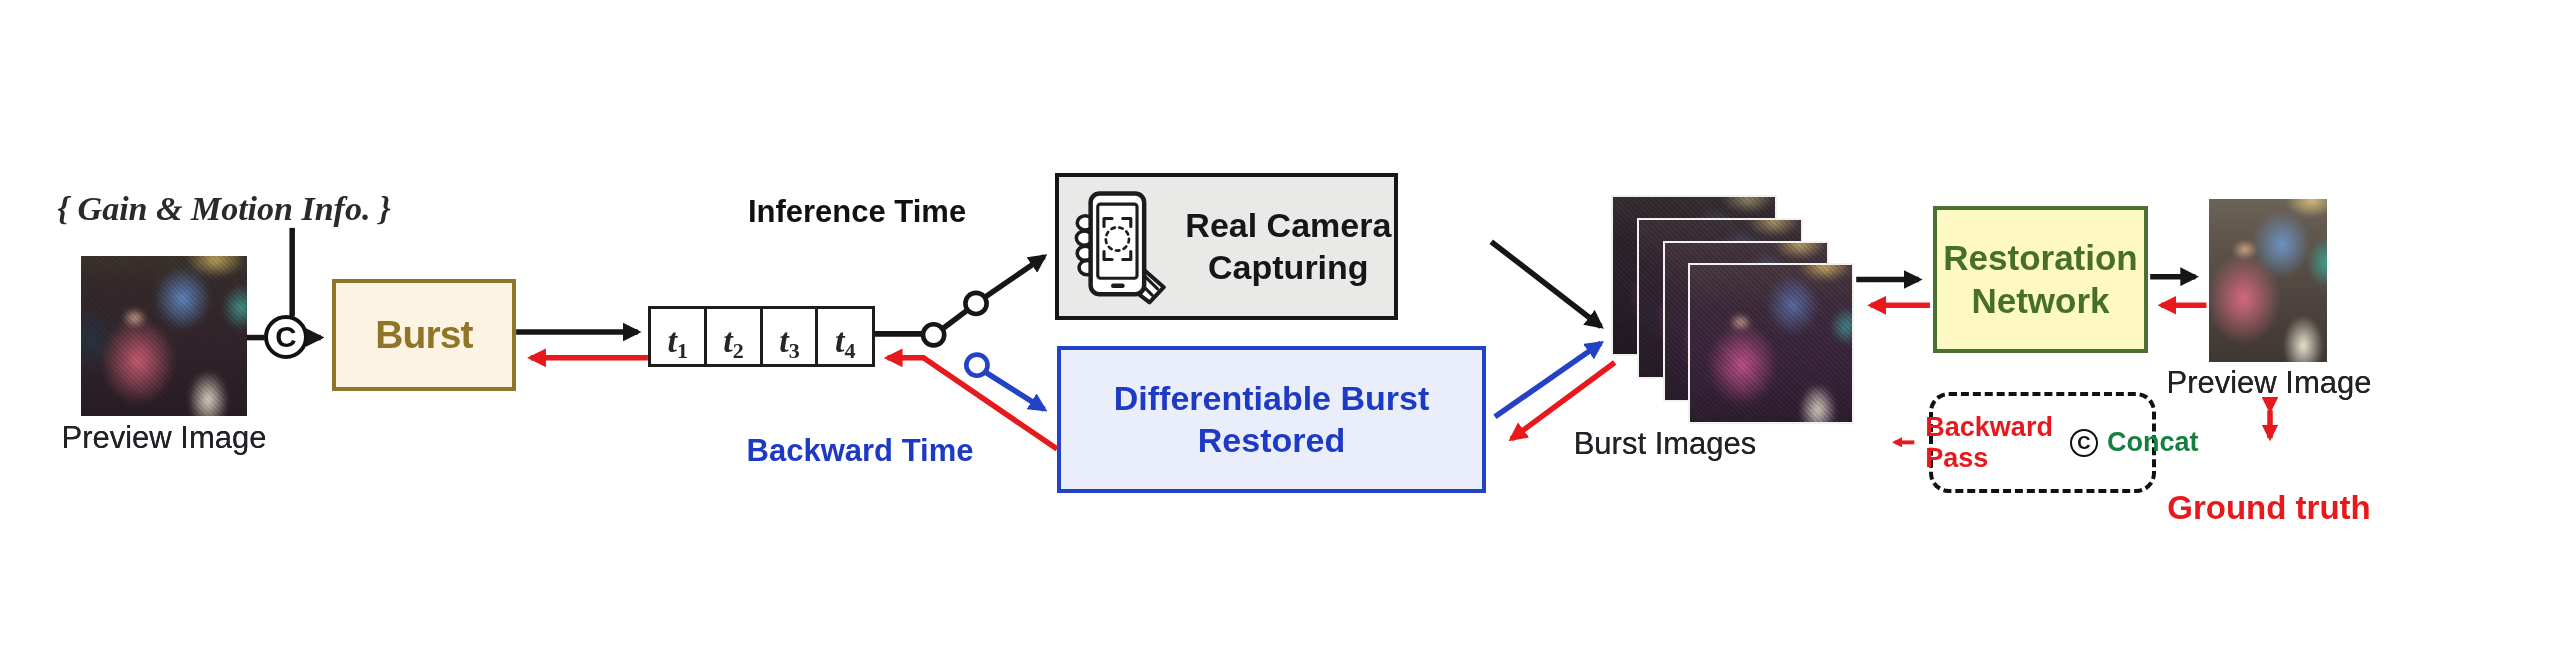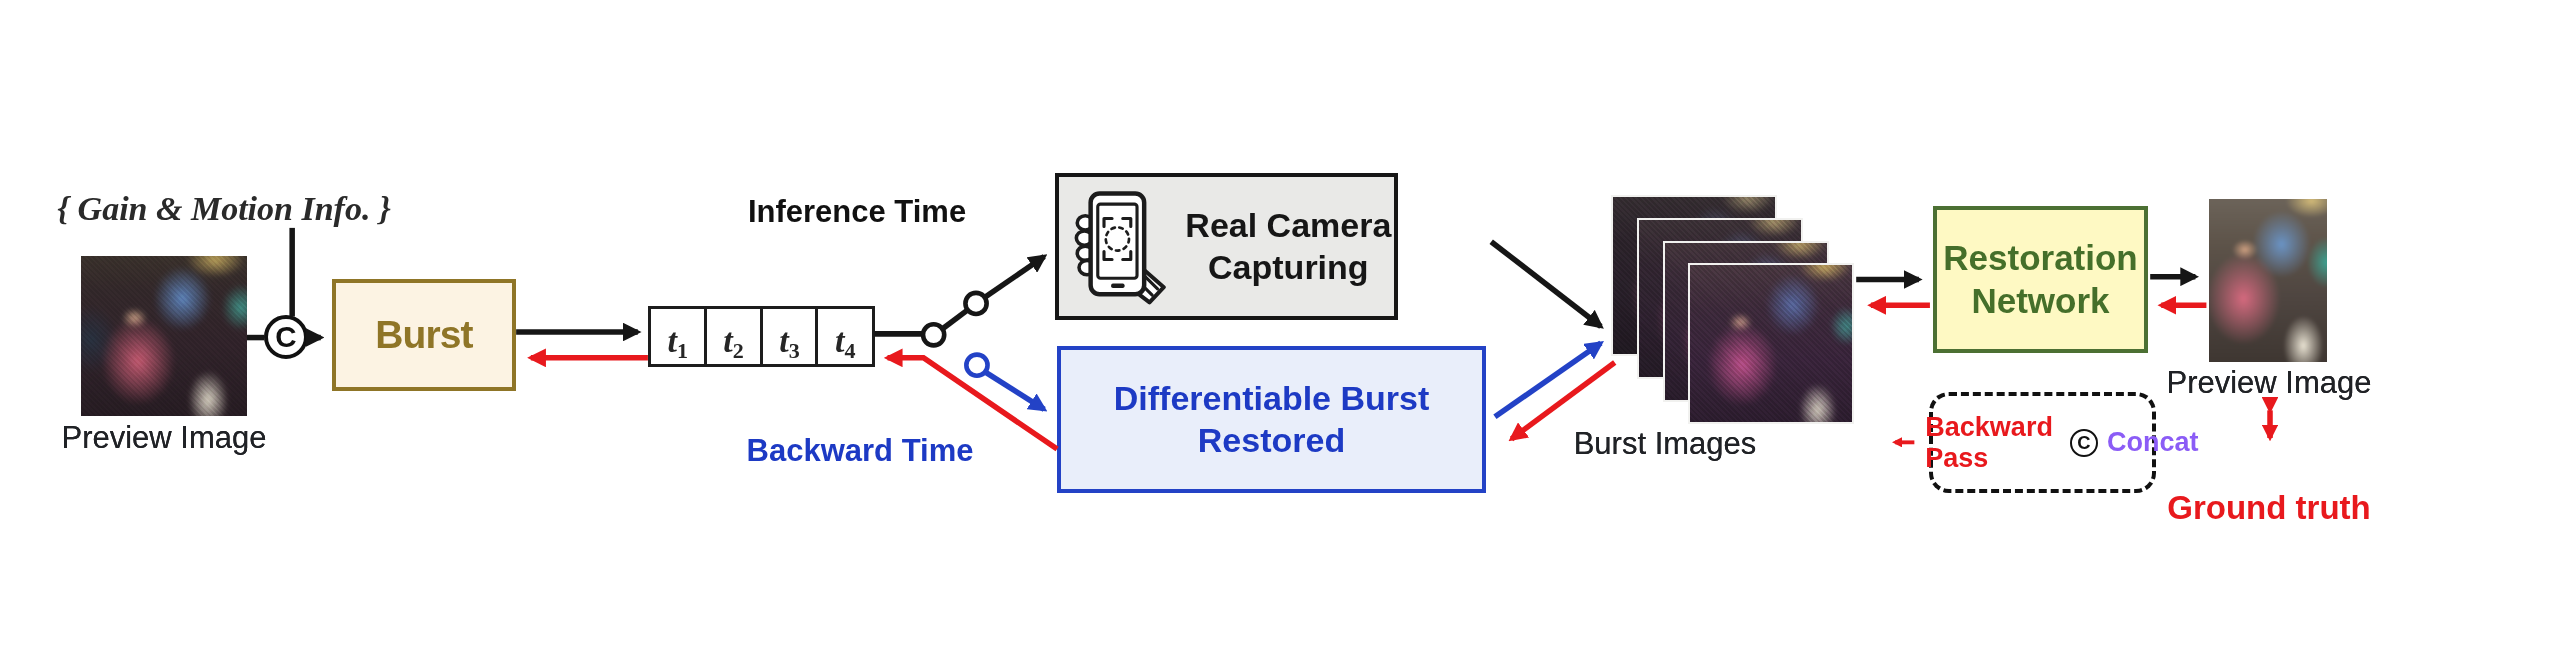--- a/index.html
+++ b/index.html
@@ -105,21 +105,21 @@
   }
   .burst-frame{border:2.8px solid #f1f1ef;}
   
   .legend{
     left:1929px;top:392px;width:227px;height:101px;box-sizing:border-box;
     border:4.6px dashed #111;border-radius:20px;background:#fff;
     display:flex;flex-direction:row;align-items:center;justify-content:center;gap:4.6px;
   }
   .legend-row{display:flex;align-items:center;gap:9.2px;}
   .legend-back{color:#e8191d;font-size:27px;font-weight:bold;}
-  .legend-concat{color:#8b5cf6;font-size:27px;font-weight:bold;}
+  .legend-concat{color:#15803d;font-size:27px;font-weight:bold;}
   .c-badge{
     display:inline-flex;width:28px;height:28px;border:2.8px solid #111;border-radius:50%;
     align-items:center;justify-content:center;font-size:18.4px;font-weight:bold;color:#111;
     box-sizing:border-box;
   }
   
   .wires{position:absolute;left:0;top:0;pointer-events:none;z-index:5;}
   .icon-phone{flex:0 0 auto;}
 </style>
 </head>

